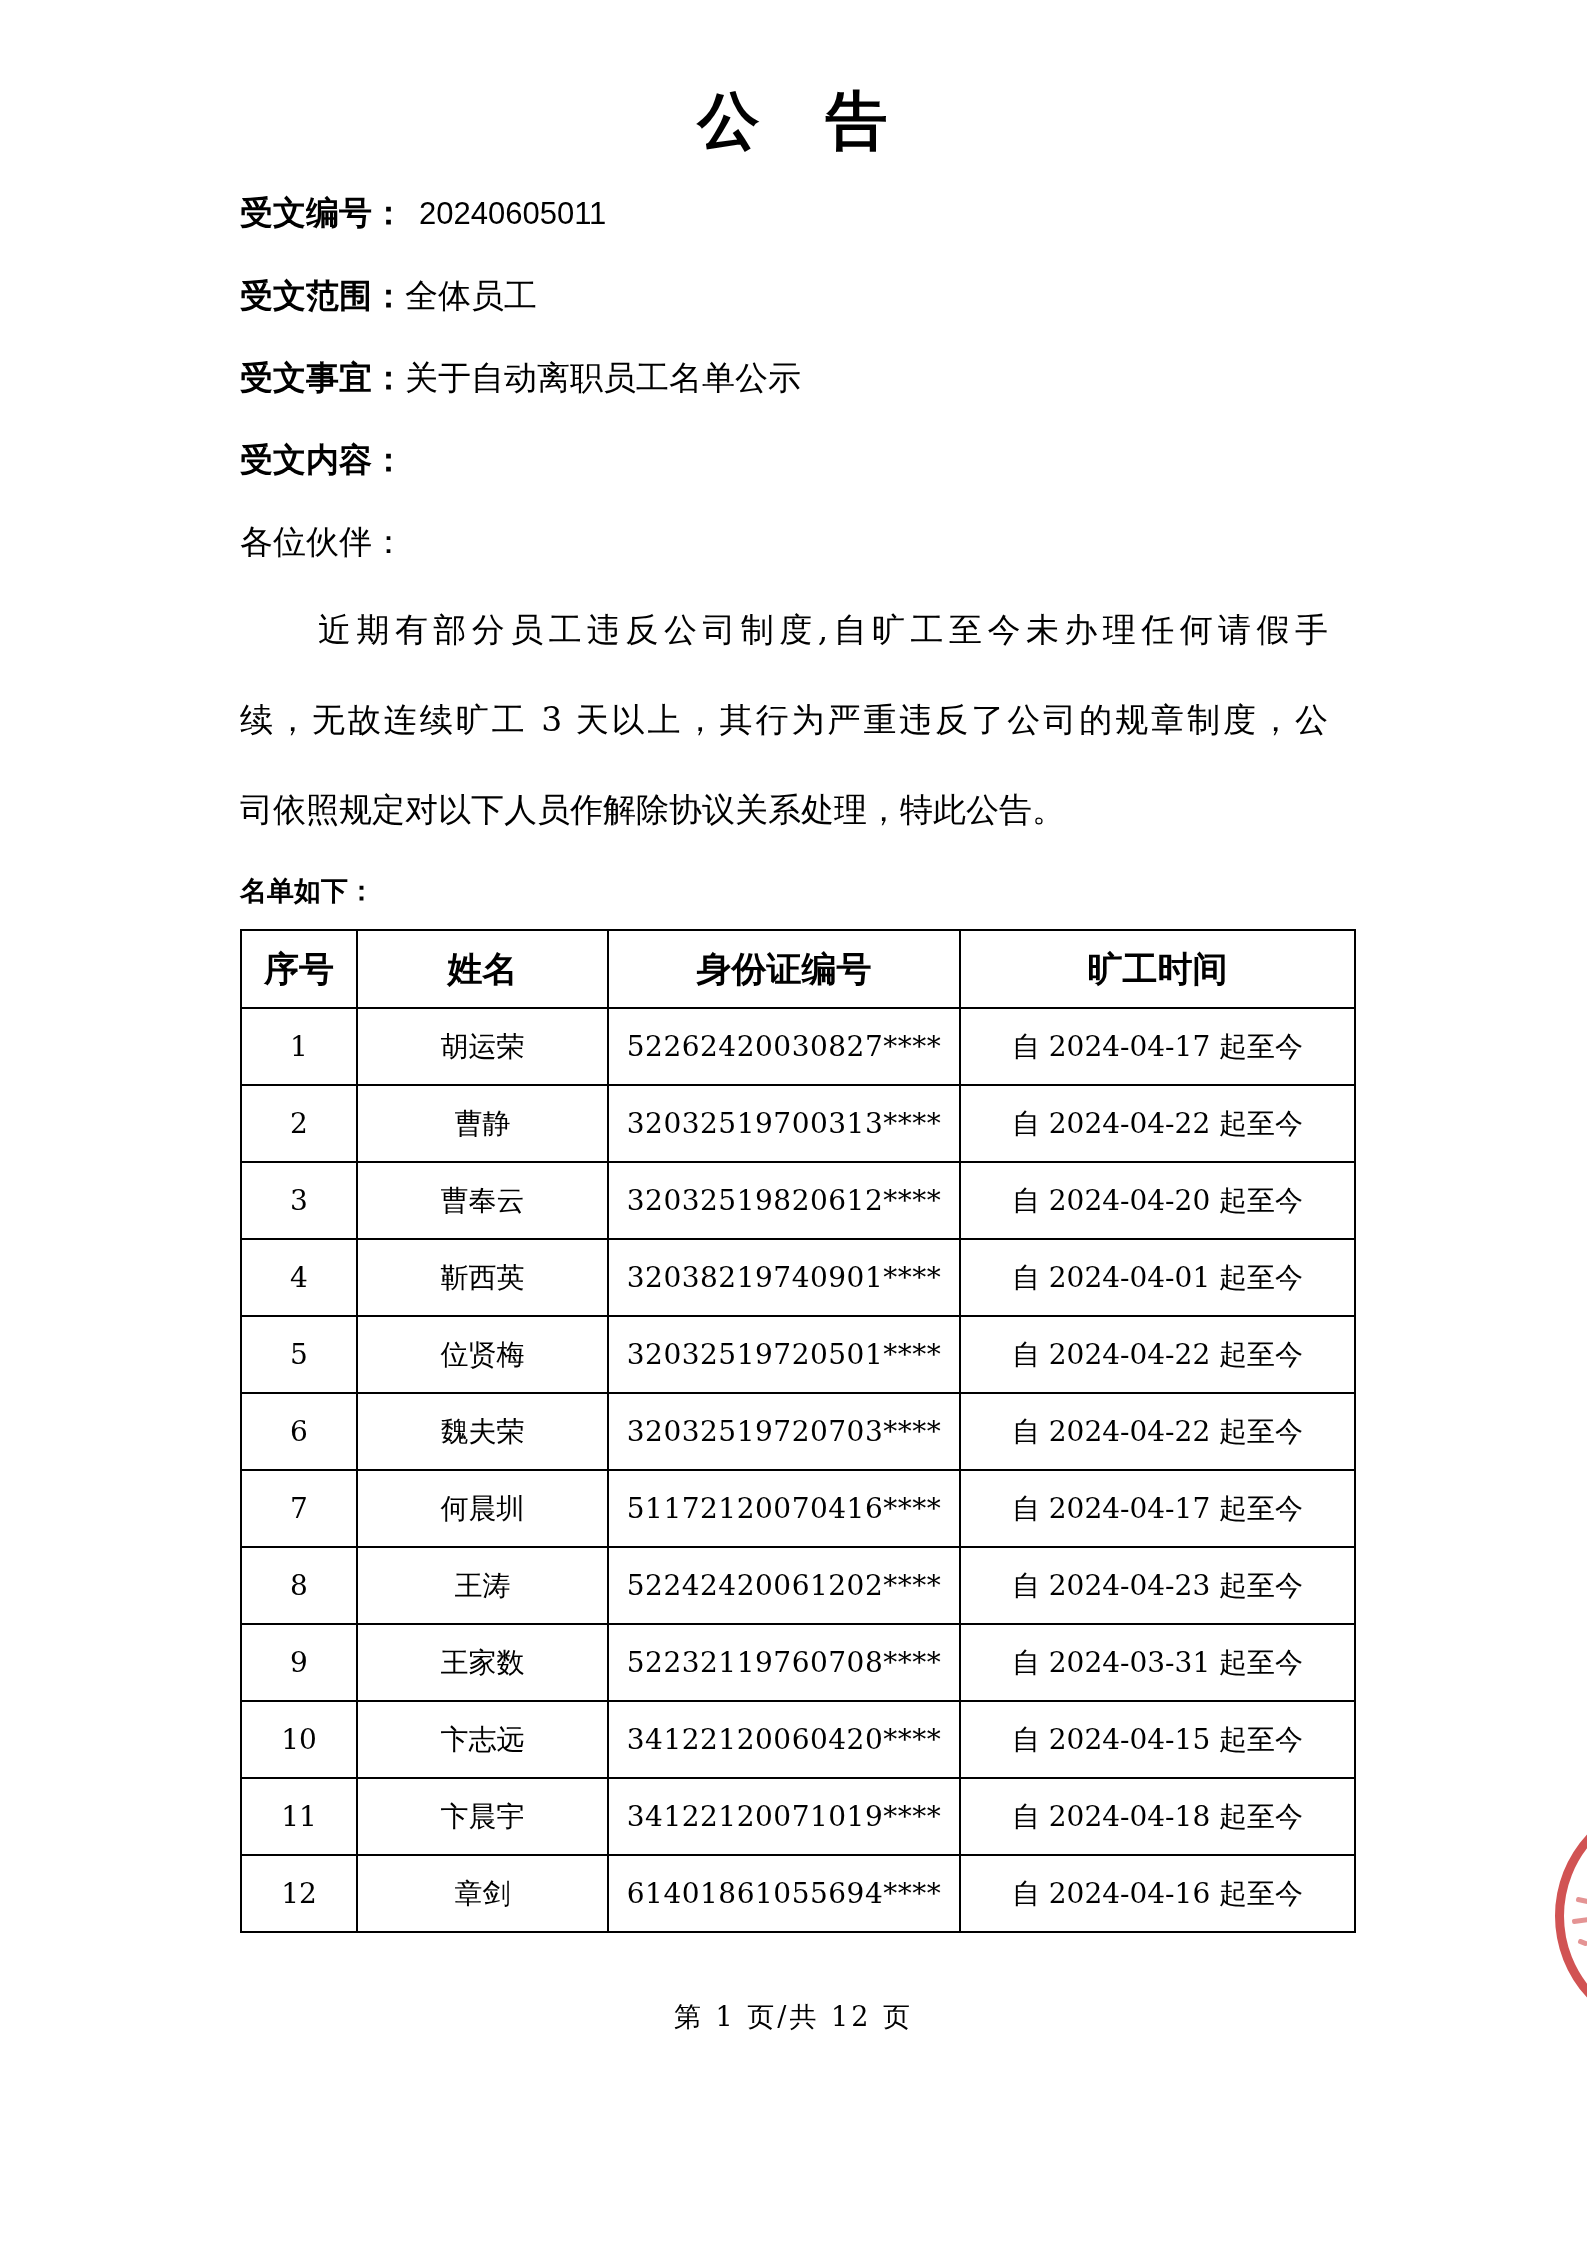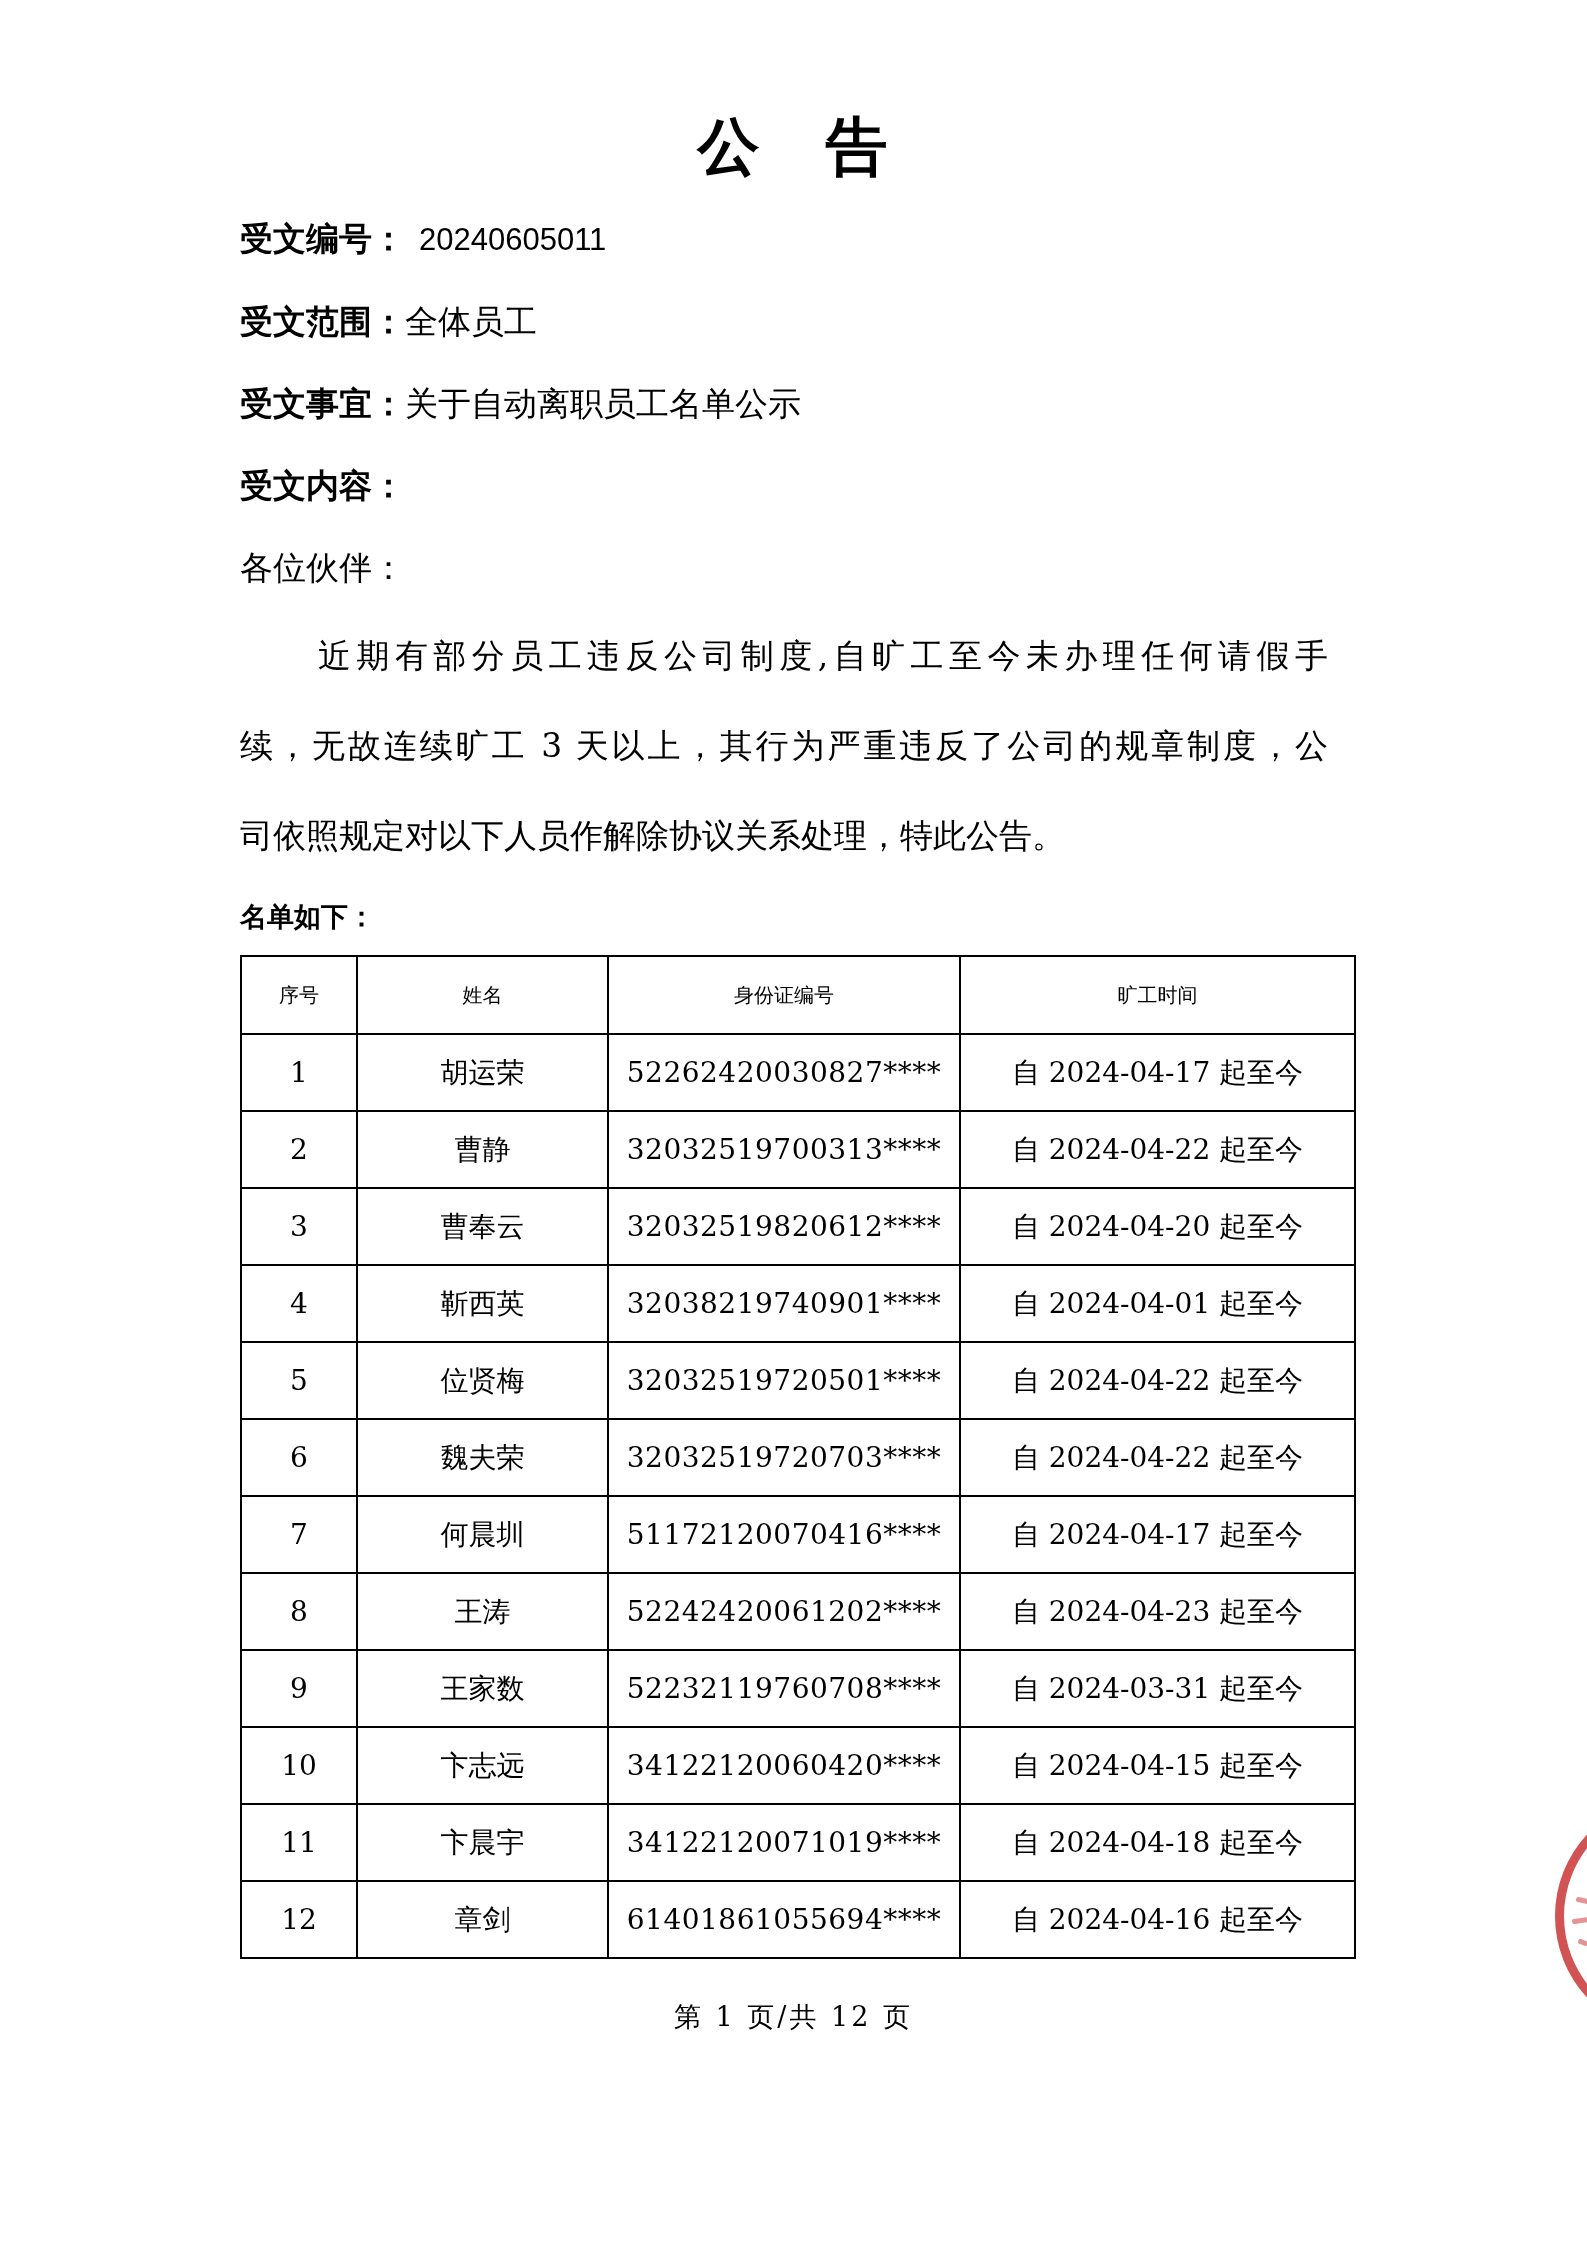--- a/index.html
+++ b/index.html
@@ -9,21 +9,21 @@
     color:#000;
     font-family:"DejaVu Serif","Liberation Serif",serif;
     position:relative;
     overflow:hidden;
   }
   .page-title{
     text-align:center;
     font-size:62px;
     font-weight:bold;
     line-height:1;
-    padding-top:116px;
+    padding-top:90px;
     margin:0;
     letter-spacing:2px;
   }
   .content{
     padding-left:240px;
     padding-right:233px;
   }
   .meta{margin-top:44px;}
   .meta-line{
     font-size:33px;
@@ -63,22 +63,22 @@
   }
   table.roster th, table.roster td{
     border:2px solid #000;
     text-align:center;
     vertical-align:middle;
     padding:0;
     overflow:hidden;
   }
   table.roster th{
     height:76px;
-    font-size:20px;
-    font-weight:normal;
+    font-size:35px;
+    font-weight:bold;
   }
   table.roster td{height:75px;font-size:28px;}
   .col-no{width:116px;}
   .col-name{width:251px;}
   .col-id{width:352px;}
   .col-period{width:395px;}
   td.cell-no{font-size:30px;}
   td.cell-id{font-size:32px;letter-spacing:0.5px;}
   td.cell-period{font-size:28px;}
   .page-footer{

